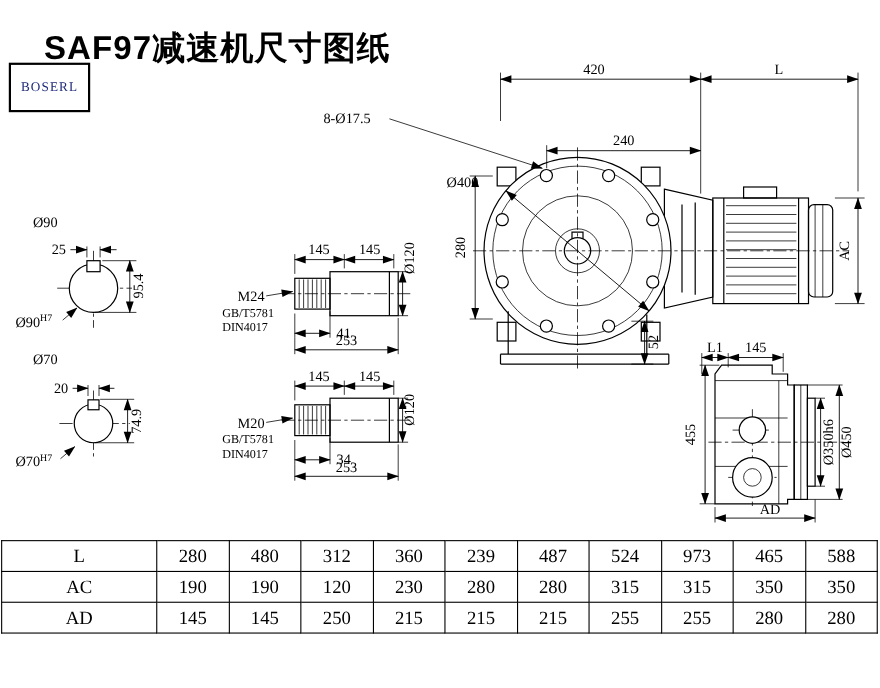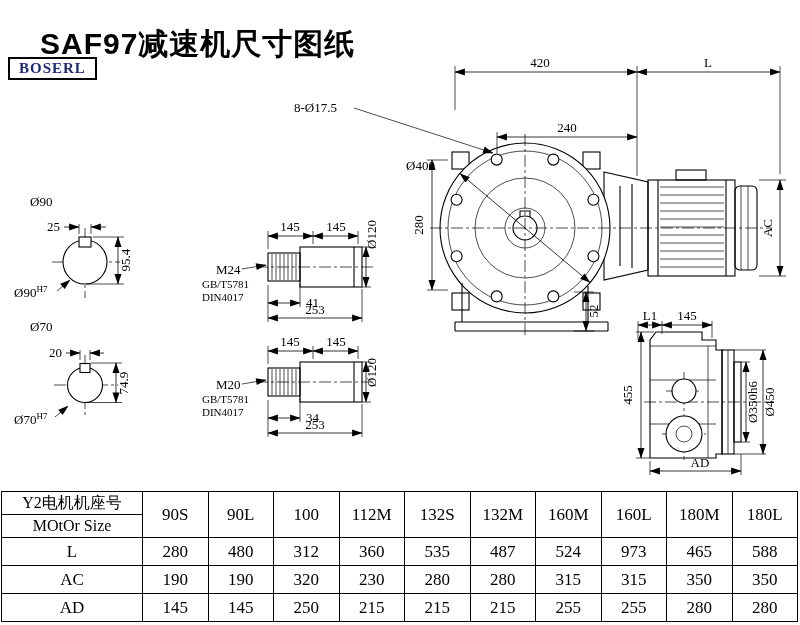--- a/index.html
+++ b/index.html
@@ -1,18 +1,18 @@
 <!DOCTYPE html>
 <html><head>
 <meta charset="utf-8">
 <style>
   html,body { margin:0; padding:0; background:#fff; }
   body { width:800px; height:625px; position:relative; font-family:"Liberation Serif", serif; color:#000; overflow:hidden; }
   .title { position:absolute; left:28px; top:12px; margin:12px; font-family:Liberation Sans, sans-serif; font-weight:bold; font-size:30px; letter-spacing:1px; }
-  .logo { position:absolute; left:8px; top:57px; border:2px solid #000; padding:1px 9px; font-family:"Liberation Serif", serif; font-weight:bold; font-size:15px; color:#1f2a7a; letter-spacing:1px; background:#fff; }
+  .logo { position:absolute; left:8px; top:57px; border:2px solid #000; padding:13px 9px; font-family:"Liberation Serif", serif; font-weight:normal; font-size:12px; color:#1f2a7a; letter-spacing:1px; background:#fff; }
   svg.drawing { position:absolute; left:0; top:50px; }
   svg .ln  { fill:none; stroke:#000; stroke-width:1.1; }
   svg .lnf { fill:#fff; stroke:#000; stroke-width:1.1; }
   svg .tn  { fill:none; stroke:#000; stroke-width:0.7; }
   svg .cl  { fill:none; stroke:#000; stroke-width:0.7; stroke-dasharray:12 3 3 3; }
   svg .dm  { fill:none; stroke:#000; stroke-width:0.8; }
   svg text { font-family:"Liberation Serif", serif; font-size:13px; fill:#000; }
   svg text.t11 { font-size:11px; }
   table.spec { position:absolute; left:1px; top:491px; width:797px; border-collapse:collapse; table-layout:fixed; text-align:center; font-size:17px; background:#fff; }
   .spec th, .spec td { border:1px solid #000; padding:0; font-weight:normal; }
@@ -302,54 +302,38 @@
         <line class="tn" x1="650" y1="411" x2="650" y2="425"></line>
         <line class="tn" x1="741" y1="404" x2="741" y2="425"></line>
         <line class="dm" x1="650" y1="421" x2="741" y2="421" marker-start="url(#ar)" marker-end="url(#ar)"></line>
         <text x="700" y="417" text-anchor="middle">AD</text>
       </g>
     </g>
   </svg>
 
   <table class="spec">
     <tbody>
-        <tr style="height:45px;">
-      <th class="c1 hcell">
-        <div>Y2电机机座号</div>
-        <div class="en">MOtOr Size</div>
-      </th>
-      <th>90S</th>
-      <th>90L</th>
-      <th>100</th>
-      <th>112M</th>
-      <th>132S</th>
-      <th>132M</th>
-      <th>160M</th>
-      <th>160L</th>
-      <th>180M</th>
-      <th>180L</th>
-    </tr>
     <tr>
       <td class="c1">L</td>
       <td>280</td>
       <td>480</td>
       <td>312</td>
       <td>360</td>
-      <td>535</td>
+      <td>239</td>
       <td>487</td>
       <td>524</td>
       <td>973</td>
       <td>465</td>
       <td>588</td>
     </tr>
     <tr>
       <td class="c1">AC</td>
       <td>190</td>
       <td>190</td>
-      <td>320</td>
+      <td>120</td>
       <td>230</td>
       <td>280</td>
       <td>280</td>
       <td>315</td>
       <td>315</td>
       <td>350</td>
       <td>350</td>
     </tr>
     <tr>
       <td class="c1">AD</td>

